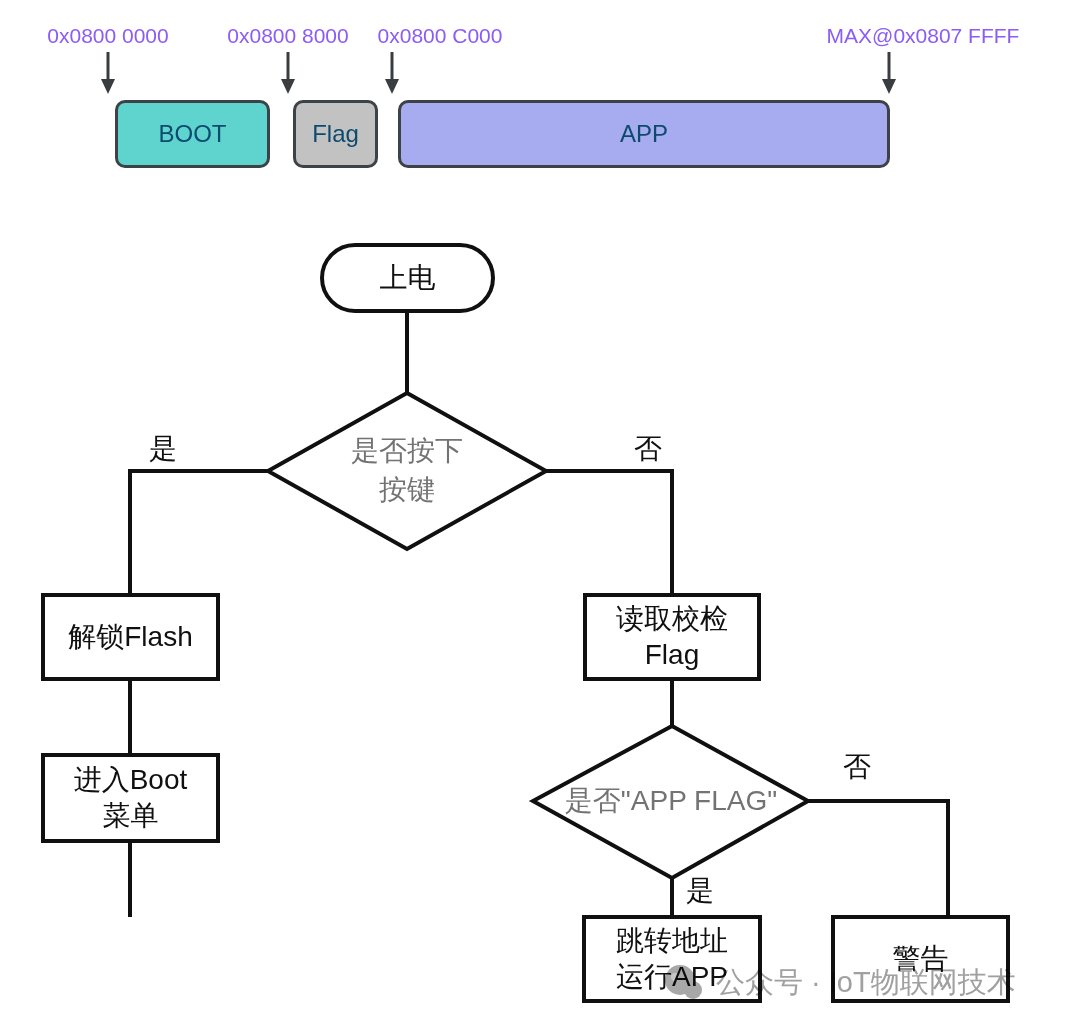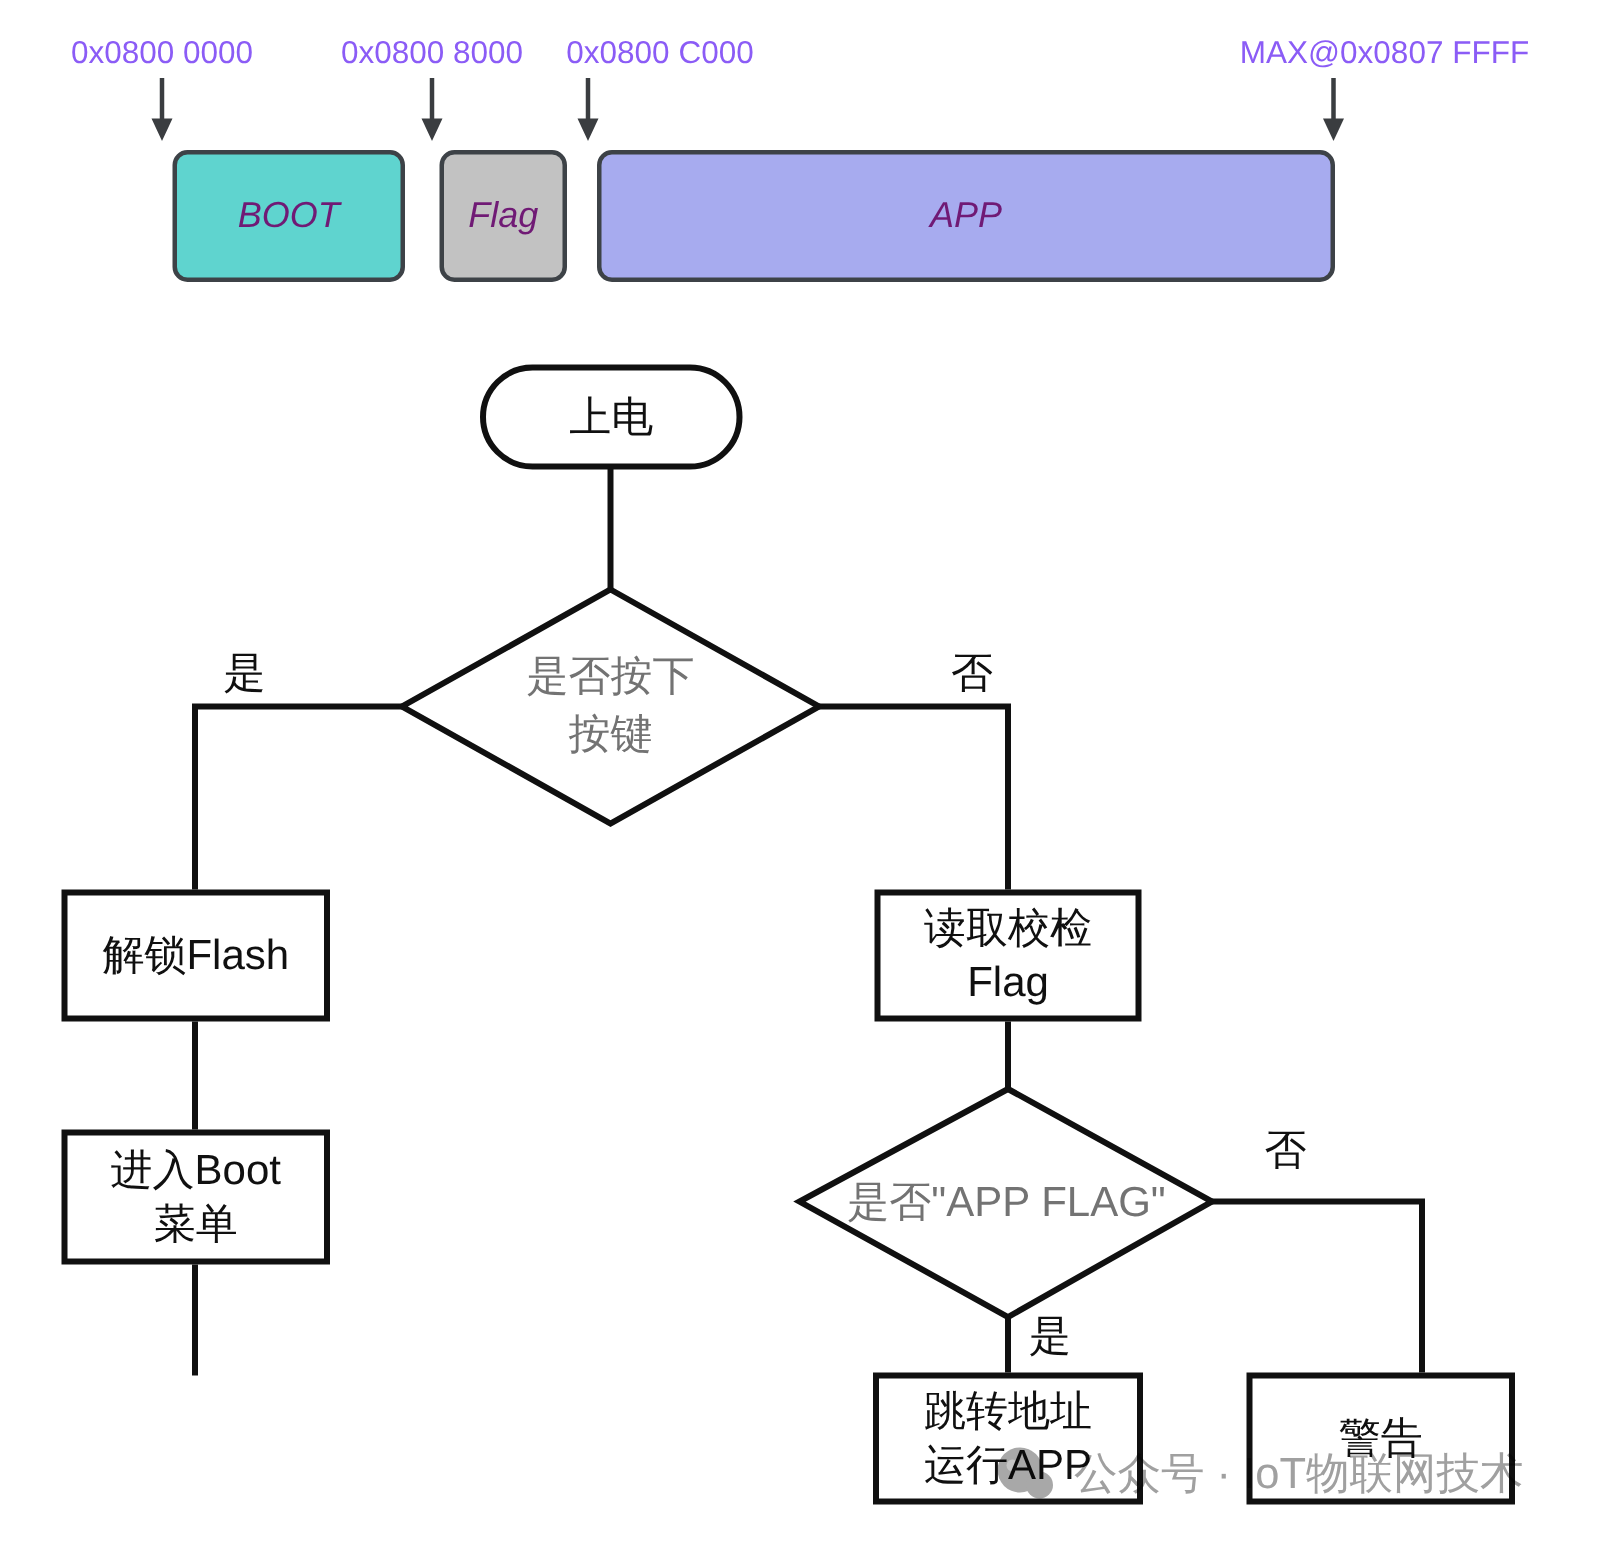--- a/index.html
+++ b/index.html
@@ -8,24 +8,24 @@
     font-family:"Liberation Sans","DejaVu Sans",sans-serif; overflow:hidden;
   }
   svg.layer { position:absolute; left:0; top:0; z-index:0; }
 
   
   .addr-label {
     position:absolute; top:24px; transform:translateX(-50%);
     font-size:21px; color:#8b5cf6; white-space:nowrap; z-index:2;
   }
   .mem-box {
-    position:absolute; top:100px; height:88px; box-sizing:border-box;
+    position:absolute; top:100px; height:68px; box-sizing:border-box;
     border:3px solid #3d4247; border-radius:10px;
     display:flex; align-items:center; justify-content:center;
-    font-size:24px; color:#701a75; z-index:2;font-style:italic;
+    font-size:24px; color:#0c4a6e; z-index:2;
   }
 
   
   .node {
     position:absolute; box-sizing:border-box; background:#ffffff;
     border:4px solid #101010; color:#101010;
     display:flex; align-items:center; justify-content:center;
     text-align:center; font-size:28px; line-height:1.3;
     white-space:pre-line; z-index:2;
   }

